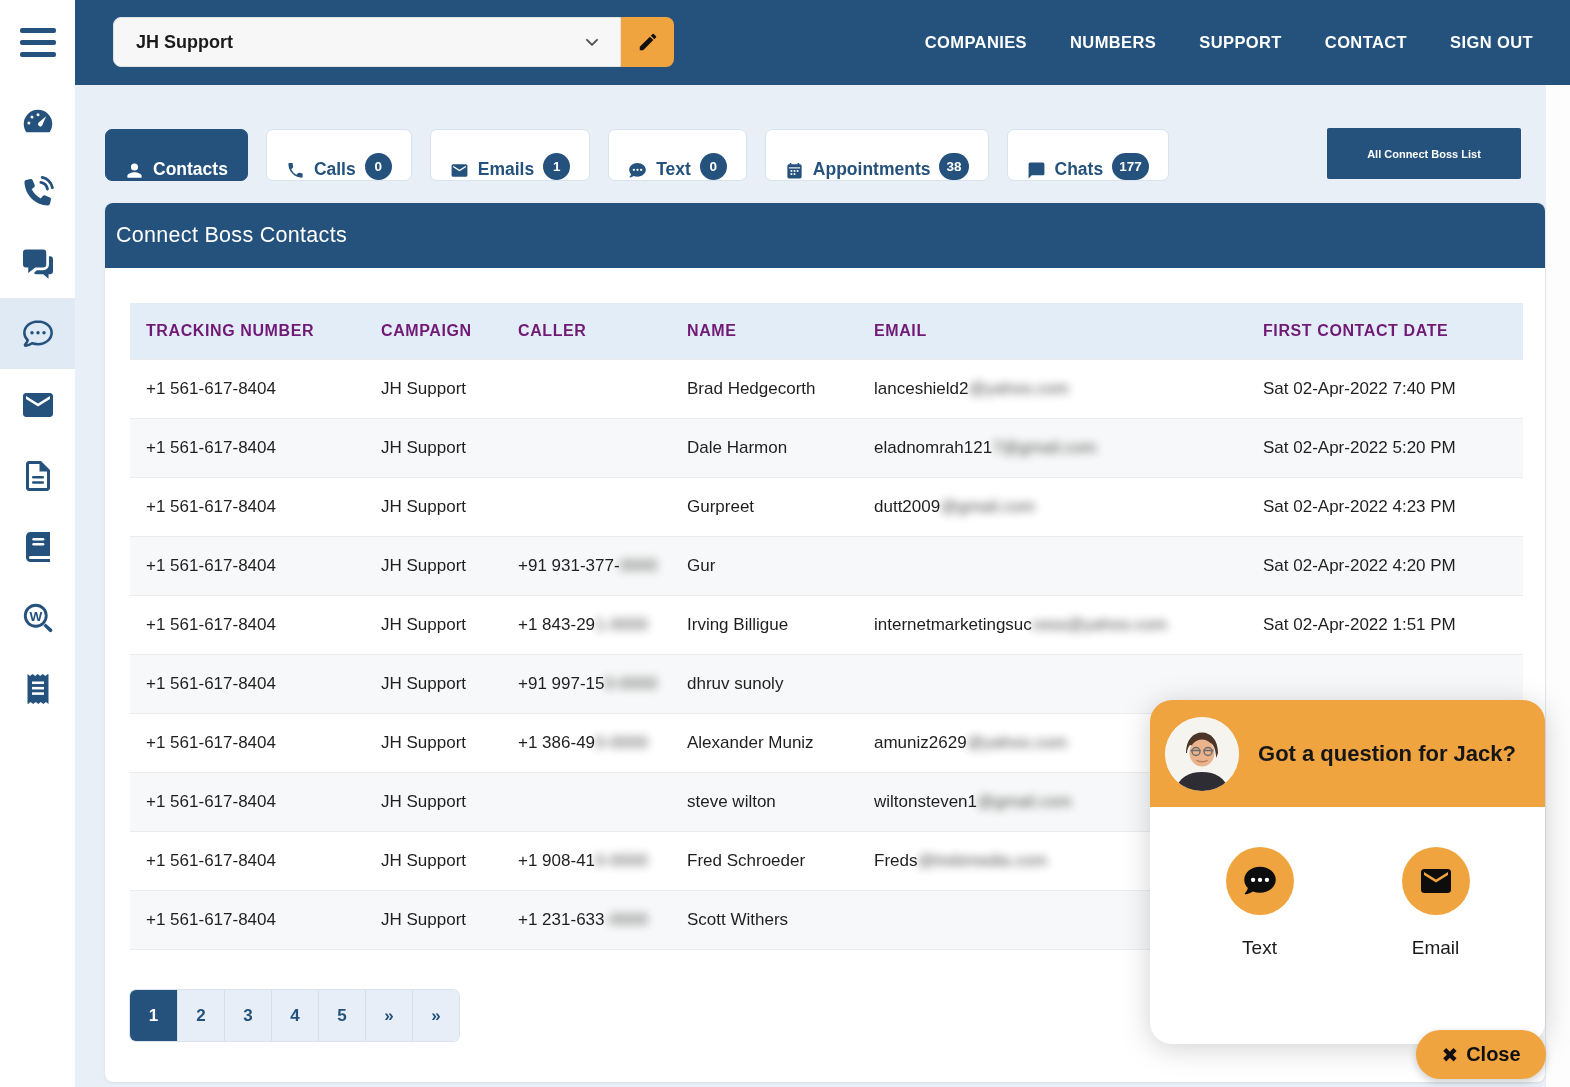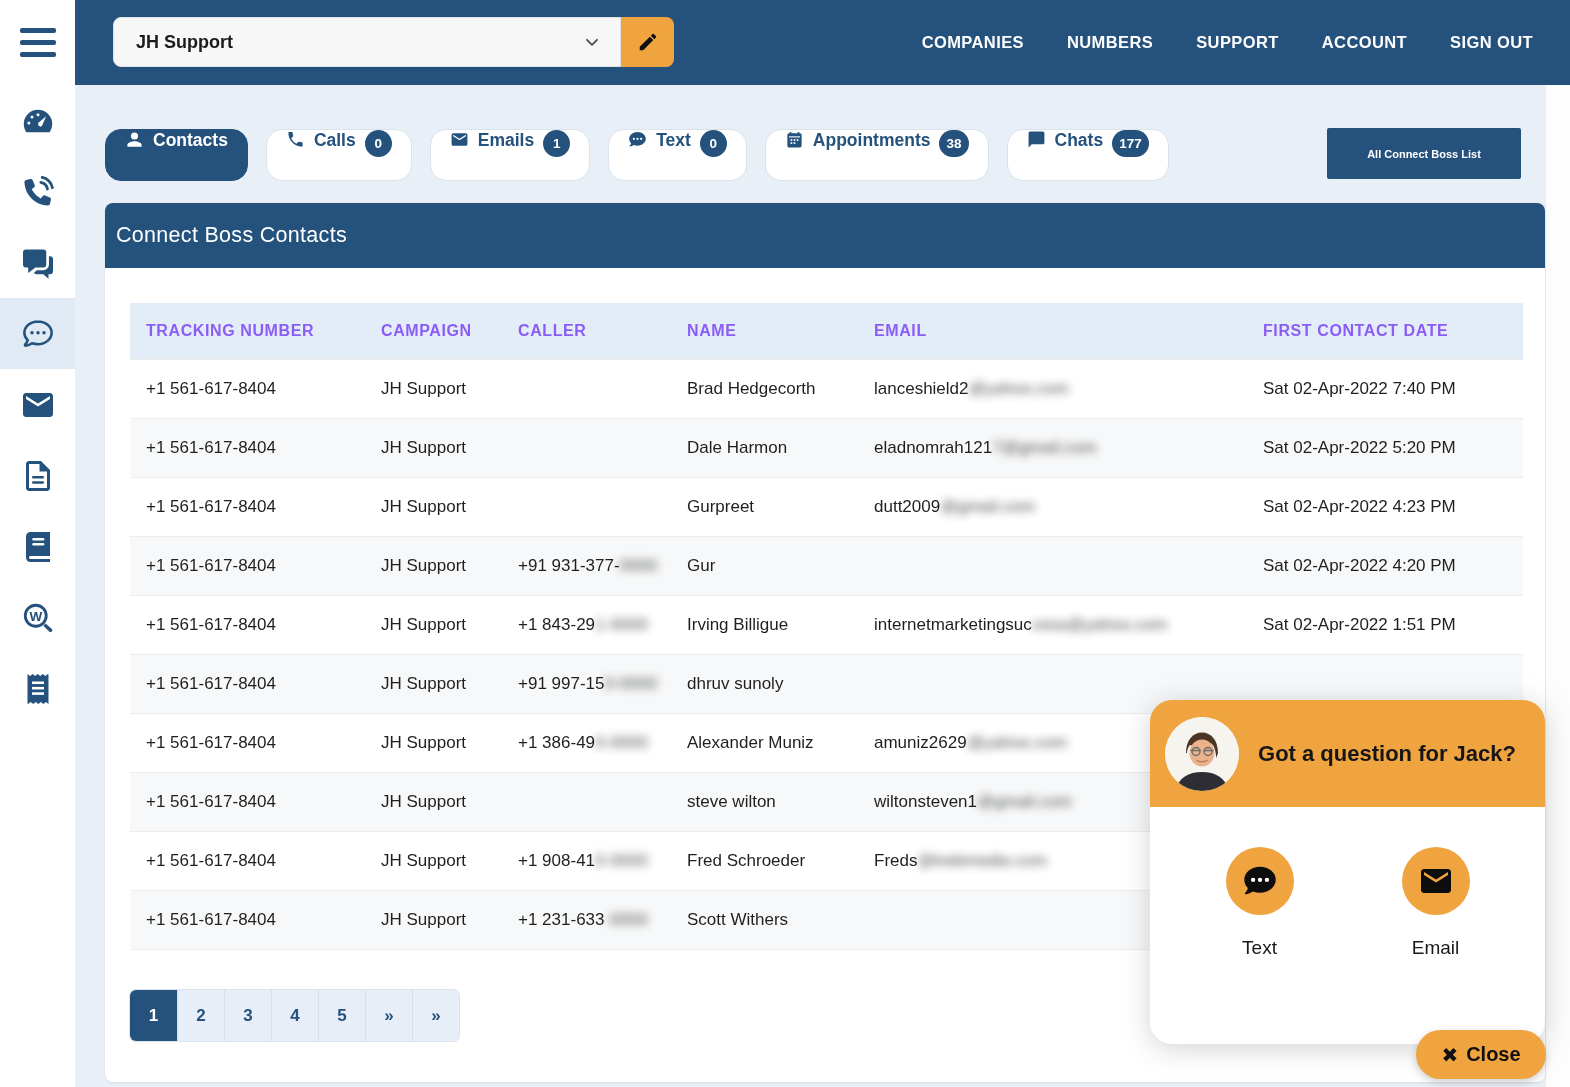--- a/index.html
+++ b/index.html
@@ -22,35 +22,35 @@
   .hamburger i { display:block; width:36px; height:5px; background:#24527d; border-radius:2px; }
   .sb-item { width:75px; height:71px; display:flex; align-items:center; justify-content:center; cursor:pointer; color:#24527d; }
   .sb-item.active { background:#dfeaf5; }
   .sb-item svg { width:36px; height:36px; }
 
   
   .right-strip { position:absolute; right:0; top:85px; width:24px; height:1002px; background:#fdfdfd; }
 
   
   .tabs-row { position:absolute; left:105px; top:129px; display:flex; gap:18px; z-index:1; }
-  .tab { display:inline-flex; align-items:flex-start; gap:9px; height:52px; padding:0 19px; background:#fff; border:1px solid #d9e3ee; border-radius:16px; color:#24527d; font-size:17.5px; font-weight:bold; cursor:pointer; }
+  .tab { display:inline-flex; align-items:flex-end; gap:9px; height:52px; padding:0 19px; background:#fff; border:1px solid #d9e3ee; border-radius:7px; color:#24527d; font-size:17.5px; font-weight:bold; cursor:pointer; }
   .tab svg { width:19px; height:19px; }
   .tab.active { background:#24527d; border-color:#24527d; color:#fff; }
   .badge { background:#24527d; color:#fff; font-size:13.5px; font-weight:bold; min-width:27px; height:27px; border-radius:14px; display:inline-flex; align-items:center; justify-content:center; padding:0 7px; }
   .all-list-btn { position:absolute; left:1327px; top:128px; width:194px; height:51px; background:#24527d; color:#fff; border:none; border-radius:2px; font-size:11px; font-weight:bold; font-family:inherit; cursor:pointer; }
 
   
   .panel { position:absolute; left:105px; top:203px; width:1440px; height:879px; background:#fff; border-radius:8px; box-shadow:0 1px 3px rgba(0,0,0,.08); }
   .panel-header { height:65px; background:#24527d; border-radius:8px 8px 0 0; display:flex; align-items:center; padding-left:11px; }
   .panel-title { color:#fff; font-size:21.5px; font-weight:500; letter-spacing:.3px; }
 
   
   .tbl-wrap { position:absolute; left:25px; top:100px; width:1393px; }
   table { width:100%; border-collapse:collapse; table-layout:fixed; }
-  thead th { background:#e3edf8; color:#8b5cf6; font-size:16px; font-weight:bold; letter-spacing:.6px; text-align:left; height:56px; padding:0 0 0 16px; white-space:nowrap; }
+  thead th { background:#e3edf8; color:#701a75; font-size:16px; font-weight:bold; letter-spacing:.6px; text-align:left; height:56px; padding:0 0 0 16px; white-space:nowrap; }
   tbody td { height:59px; padding:0 0 0 16px; font-size:17px; color:#1f1f1f; border-top:1px solid #ececec; white-space:nowrap; overflow:hidden; }
   tbody tr:nth-child(even) td { background:#f7f8f9; }
   tbody tr:last-child td { border-bottom:1px solid #ececec; }
   .masked { filter:blur(4px); opacity:.8; }
 
   
   .pagination { position:absolute; left:25px; top:787px; display:flex; border-radius:6px; overflow:hidden; box-shadow:0 0 0 1px #dbe3ec; width:max-content; }
   .pg-btn { width:47px; height:51px; background:#e7eef7; border:none; border-left:1px solid #d5dfea; color:#24527d; font-size:17px; font-weight:bold; font-family:inherit; cursor:pointer; display:flex; align-items:center; justify-content:center; }
   .pg-btn:first-child { border-left:none; }
   .pg-btn.active { background:#24527d; color:#fff; }
@@ -232,21 +232,21 @@
   </div>
   <button class="edit-btn">
     <svg>
         <use href="#i-pencil"></use>
       </svg>
   </button>
   <nav class="nav-links" id="nav-links">
       <span class="nav-link">COMPANIES</span>
       <span class="nav-link">NUMBERS</span>
       <span class="nav-link">SUPPORT</span>
-      <span class="nav-link">ACCOUNT</span>
+      <span class="nav-link">CONTACT</span>
       <span class="nav-link">SIGN OUT</span>
     </nav>
 </header>
 
 <div class="right-strip"></div>
 
 <div class="tabs-row" id="tabs-row">
     <button class="tab active">
       <svg>
         <use href="#i-user"></use>

